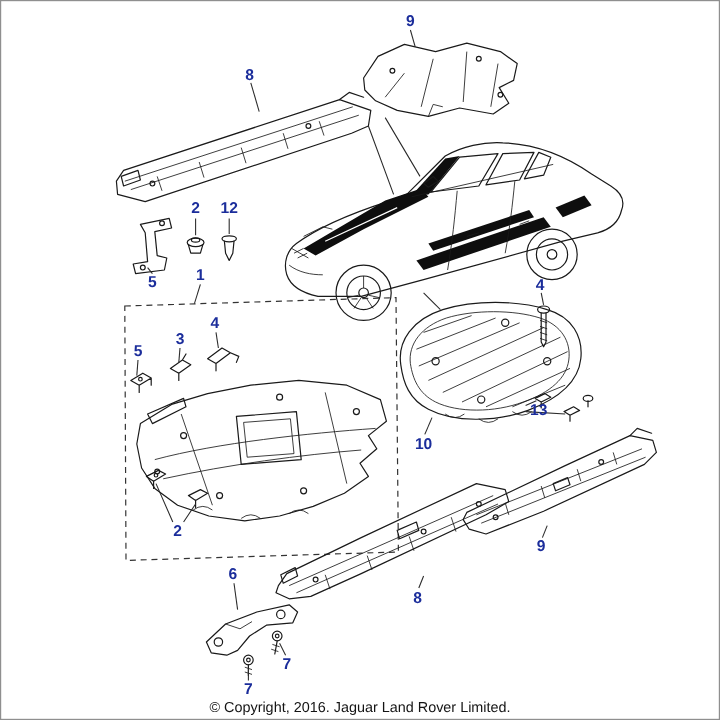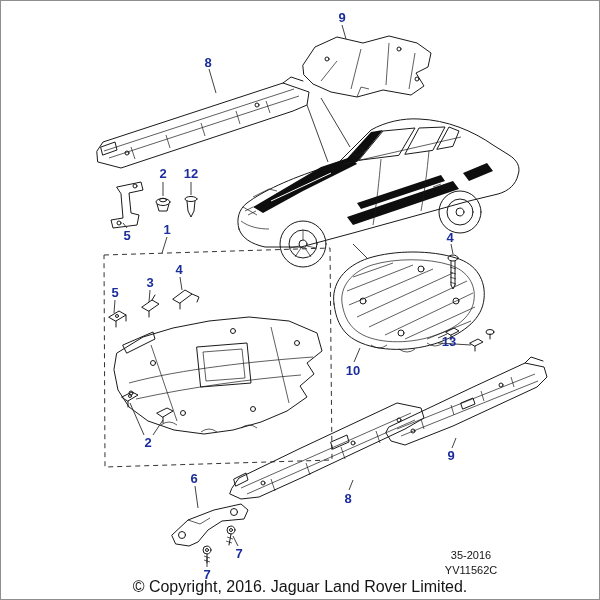--- a/index.html
+++ b/index.html
@@ -19,21 +19,21 @@
     position:absolute;transform:translate(-50%,-50%);
     color:#1b2d9b;font-size:13px;font-weight:bold;line-height:1;
     user-select:none;
   }
   .figure-ref{
     position:absolute;left:430px;top:547px;width:80px;text-align:center;
     font-size:11px;color:#141414;line-height:1.35;
   }
   .copyright{
     position:absolute;left:0;right:0;bottom:3px;text-align:center;
-    font-size:16px;color:#141414;
+    font-size:12px;color:#141414;
   }
 </style>
 </head>
 <body>
 
 <div class="canvas">
 
   <svg width="600" height="600" viewBox="0 0 600 600">
 
     <g>
@@ -230,19 +230,15 @@
   <span class="callout" style="left:147px;top:441px">2</span>
   <span class="callout" style="left:449px;top:236px">4</span>
   <span class="callout" style="left:352px;top:369px">10</span>
   <span class="callout" style="left:448px;top:340px">13</span>
   <span class="callout" style="left:450px;top:454px">9</span>
   <span class="callout" style="left:347px;top:497px">8</span>
   <span class="callout" style="left:193px;top:477px">6</span>
   <span class="callout" style="left:238px;top:552px">7</span>
   <span class="callout" style="left:206px;top:573px">7</span>
 
-  <div class="figure-ref">
-    <div>35-2016</div>
-    <div>YV11562C</div>
-  </div>
 
   <div class="copyright">© Copyright, 2016. Jaguar Land Rover Limited.</div>
 </div>
 
 </body></html>

